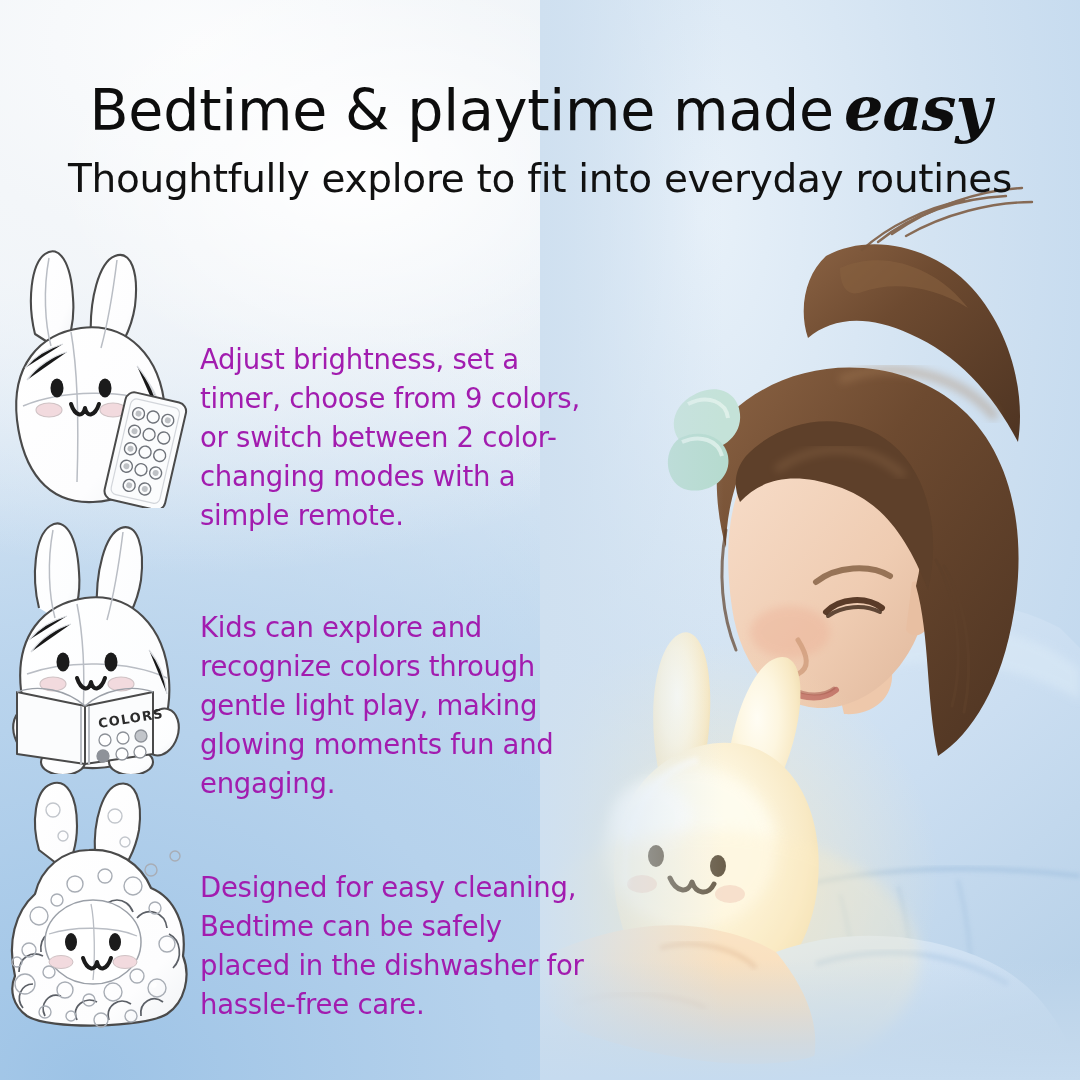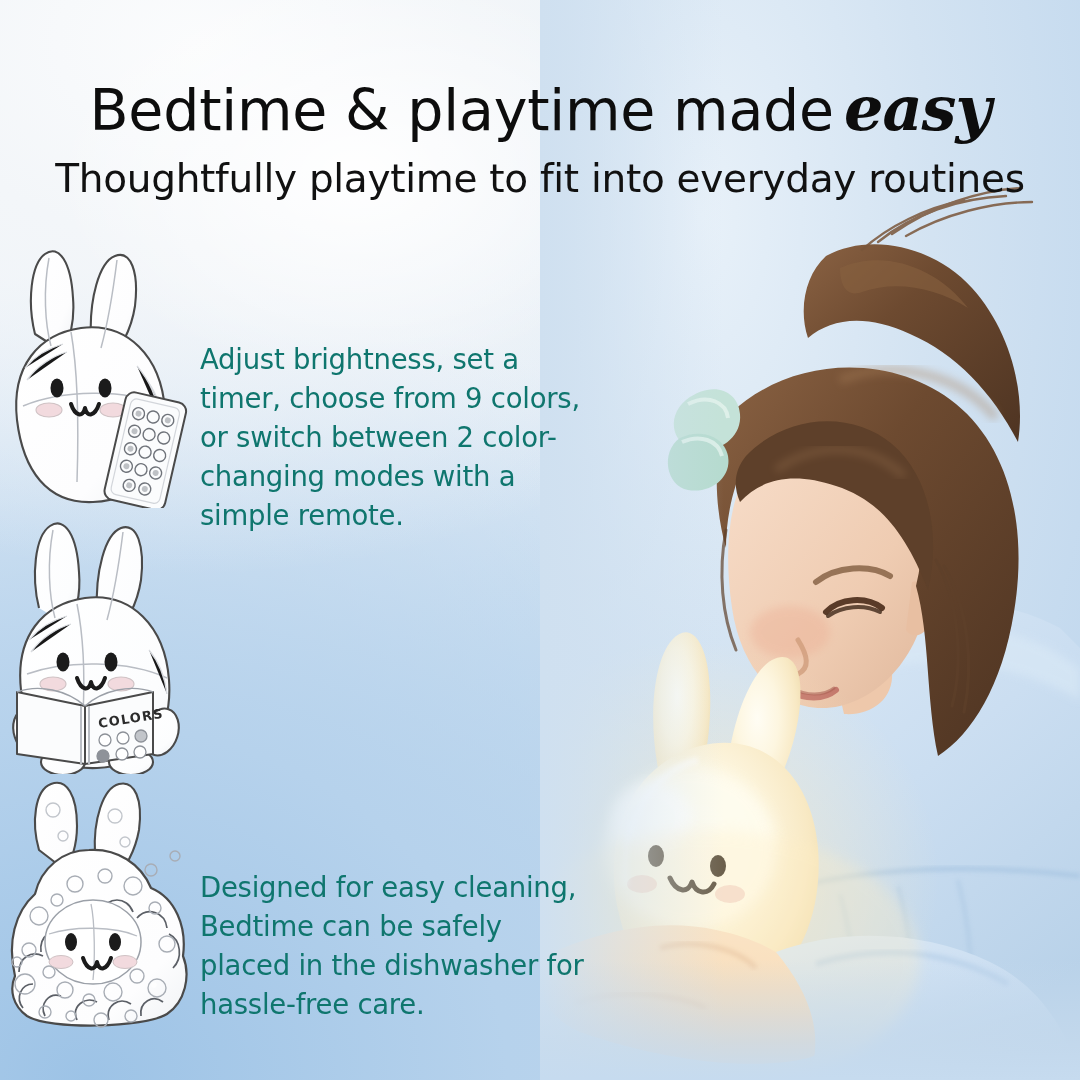--- a/index.html
+++ b/index.html
@@ -79,21 +79,21 @@
     align-items:flex-start;
   }
   .feature-art {
     width:200px; flex:0 0 200px;
     display:flex; align-items:flex-start; justify-content:center;
   }
   .feature-text {
     font-family:"DejaVu Sans", sans-serif;
     font-size:27.5px;
     line-height:1.42;
-    color:#0f766e;
+    color:#a21caf;
     letter-spacing:-.25px;
     padding-top:6px;
     max-width:390px;
   }
 
   #row-1 { height:276px; }
   #row-1 .feature-text { margin-top:96px; }
   #row-2 { height:262px; }
   #row-2 .feature-text { margin-top:88px; }
   #row-3 { height:268px; }
@@ -269,21 +269,21 @@
       <ellipse cx="170" cy="960" rx="210" ry="130" fill="#ffeec4" opacity=".3" filter="url(#softBlur)"></ellipse>
     </svg>
     <div class="photo-fade"></div>
     <div class="photo-bottom-fade"></div>
   </div>
 
   <div class="headline-wrap">
     <div class="headline">
       <span>Bedtime &amp; playtime made</span><span class="easy">easy</span>
     </div>
-    <div class="subhead">Thoughtfully playtime to fit into everyday routines</div>
+    <div class="subhead">Thoughtfully explore to fit into everyday routines</div>
   </div>
 
   <div class="features">
 
     <div class="feature-row" id="row-1">
       <div class="feature-art">
         <svg width="190" height="270" viewBox="0 0 190 270" xmlns="http://www.w3.org/2000/svg">
           <defs>
             <linearGradient id="plushShade1" x1="0%" y1="0%" x2="100%" y2="100%">
               <stop offset="0%" stop-color="#ffffff"></stop>
@@ -407,20 +407,21 @@
               <circle cx="100" cy="226" r="6" fill="#ffffff"></circle>
               <circle cx="118" cy="224" r="6" fill="#ffffff"></circle>
               <circle cx="136" cy="222" r="6" fill="#c2c5ca"></circle>
               <circle cx="98" cy="242" r="6" fill="#8e9299"></circle>
               <circle cx="117" cy="240" r="6" fill="#ffffff"></circle>
               <circle cx="135" cy="238" r="6" fill="#ffffff"></circle>
             </g>
           </g>
         </svg>
       </div>
+      <div class="feature-text">Kids can explore and recognize colors through gentle light play, making glowing moments fun and engaging.</div>
     </div>
 
     <div class="feature-row" id="row-3">
       <div class="feature-art">
         <svg width="190" height="262" viewBox="0 0 190 262" xmlns="http://www.w3.org/2000/svg">
           <defs>
             <linearGradient id="plushShade3" x1="0%" y1="0%" x2="100%" y2="100%">
               <stop offset="0%" stop-color="#ffffff"></stop>
               <stop offset="75%" stop-color="#fdfdfe"></stop>
               <stop offset="100%" stop-color="#f0f2f5"></stop>

